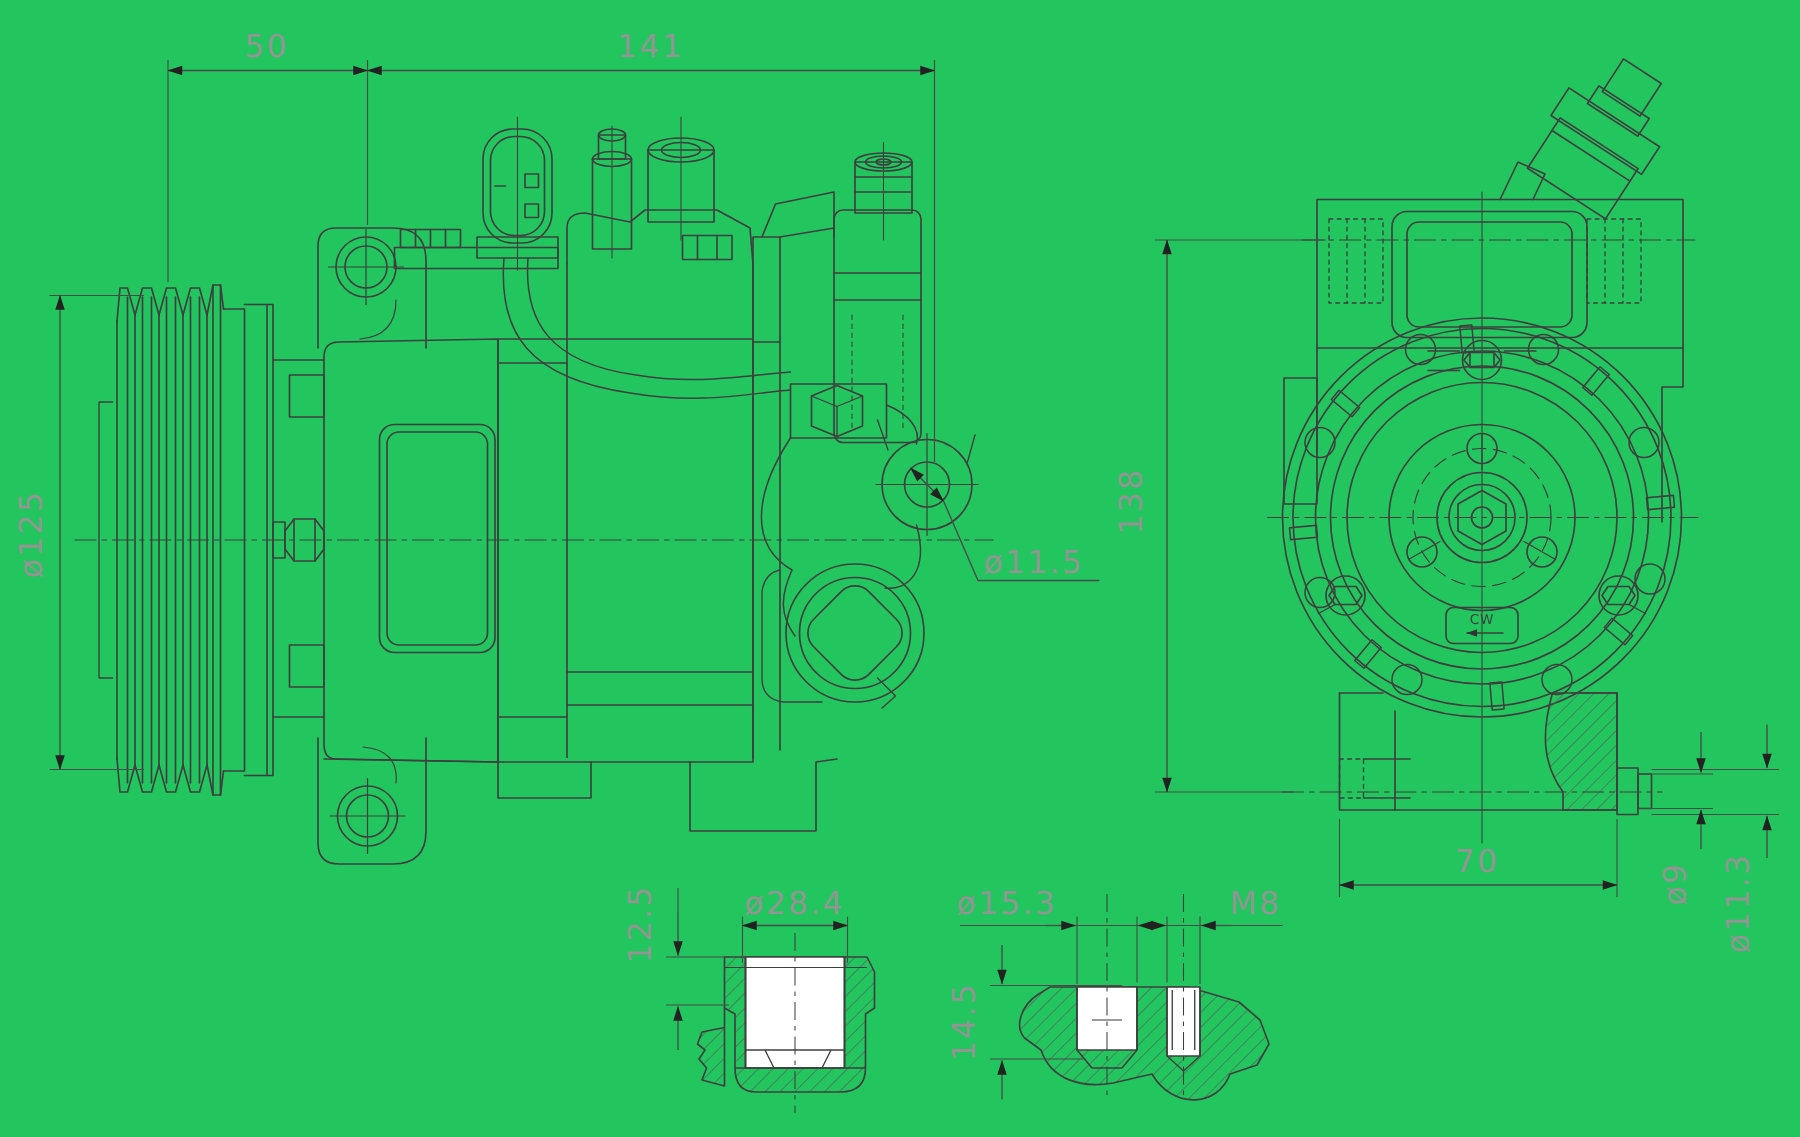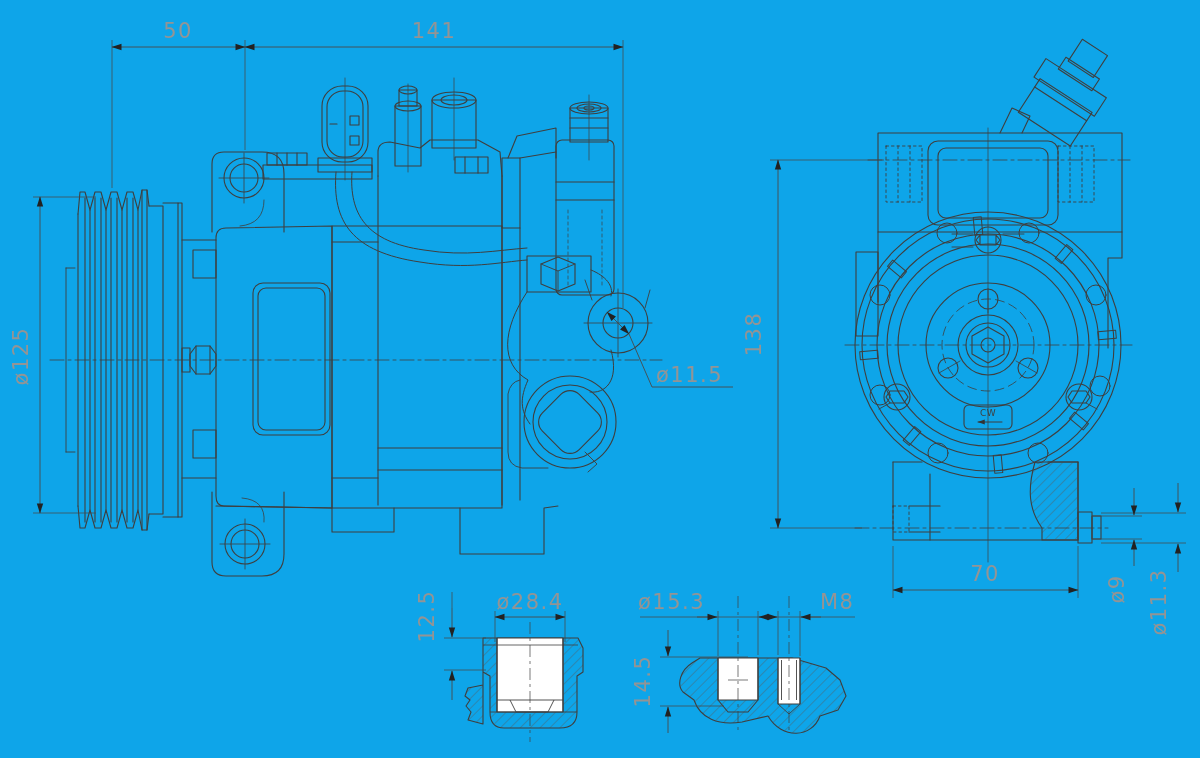--- a/index.html
+++ b/index.html
@@ -1,16 +1,16 @@
 <!DOCTYPE html>
 <html><head>
 <meta charset="utf-8">
 <style>
   html,body{margin:0;padding:0;background:#ffffff;}
-  .stage{position:relative;width:1200px;height:758px;background:#0ea5e9;overflow:hidden;
+  .stage{position:relative;width:1200px;height:758px;background:#22c55e;overflow:hidden;
          font-family:"DejaVu Sans", "Liberation Sans", sans-serif;}
   svg text{font-family:"DejaVu Sans", "Liberation Sans", sans-serif;
            fill:#949494;font-size:21px;letter-spacing:1.5px;}
   svg text.tiny{font-size:9px;letter-spacing:0.5px;fill:#3f3f3f;}
 </style>
 </head>
 <body>
 
 <div class="stage">
 <svg width="1200" height="758" viewBox="0 0 1200 758">

